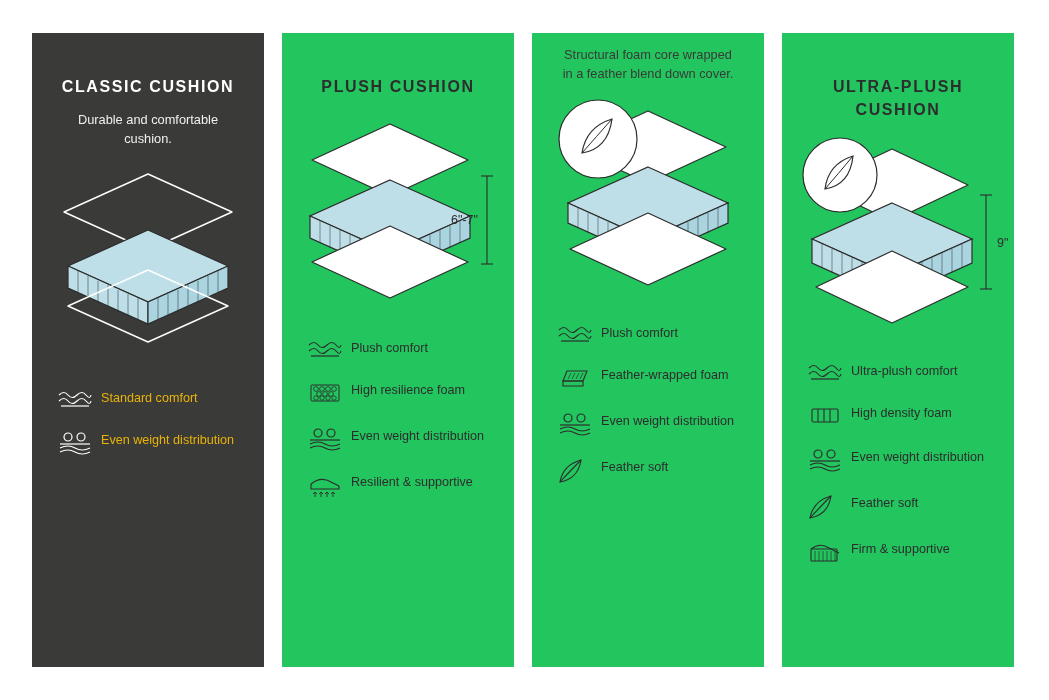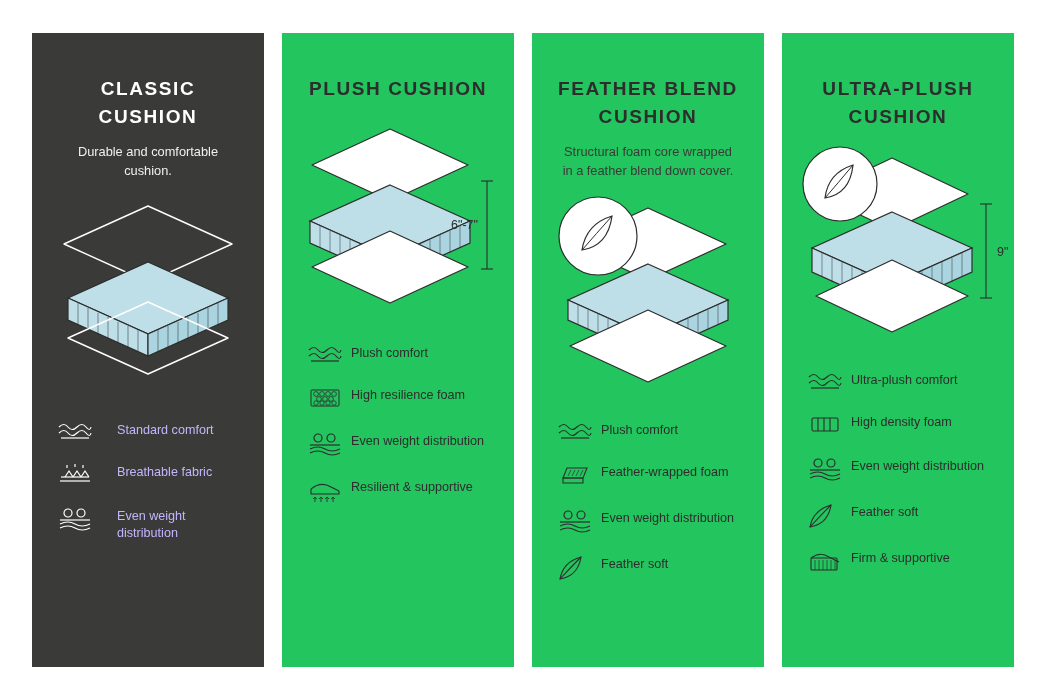--- a/index.html
+++ b/index.html
@@ -36,21 +36,21 @@
   .card.dark {
     background: #3a3a38;
     color: #ffffff;
   }
   .card.light {
     background: #22c55e;
     color: #2d2d2d;
   }
   .card-title {
     margin-top: 42px;
-    font-size: 19px;
+    font-size: 16px;
     font-weight: bold;
     letter-spacing: 1.6px;
     text-align: center;
     line-height: 1.45;
     width: 190px;
   }
   .card-sub {
     margin-top: 13px;
     font-size: 12.8px;
     line-height: 1.45;
@@ -86,21 +86,21 @@
     flex: 0 0 44px;
     display: flex;
     align-items: center;
     justify-content: flex-start;
   }
   .feature .flabel {
     font-size: 12.6px;
     line-height: 1.35;
     padding-top: 2px;
   }
-  .card.dark .flabel { color: #c4b5fd; margin-left: 16px; }
+  .card.dark .flabel { color: #eab308; }
   .card.light .flabel { color: #2d2d2d; }
 
   .dimlabel {
     font-size: 12.5px;
     fill: #2d2d2d;
   }
 </style>
 </head>
 <body>
 
@@ -152,35 +152,20 @@
           <svg width="36" height="22" viewBox="0 0 36 22" fill="none" stroke="#ffffff" stroke-width="1.2">
             <path d="M2 7 q5 -5 9 0 t9 0 t9 0 t5 0"></path>
             <path d="M2 13 q5 -5 9 0 t9 0 t9 0 t5 0"></path>
             <path d="M4 18 h28"></path>
           </svg>
         </span>
         <span class="flabel">Standard comfort</span>
       </div>
       <div class="feature">
         <span class="ficon">
-          <svg width="36" height="24" viewBox="0 0 36 24" fill="none" stroke="#ffffff" stroke-width="1.2">
-            <path d="M3 19 h30"></path>
-            <path d="M4 15 h28"></path>
-            <path d="M8 15 l4 -6 4 6"></path>
-              <path d="M16 15 l4 -6 4 6"></path>
-              <path d="M24 15 l4 -6 4 6"></path>
-            <path d="M10 6 v-3"></path>
-              <path d="M18 5 v-3"></path>
-              <path d="M26 6 v-3"></path>
-          </svg>
-        </span>
-        <span class="flabel">Breathable fabric</span>
-      </div>
-      <div class="feature">
-        <span class="ficon">
           <svg width="36" height="26" viewBox="0 0 36 26" fill="none" stroke="#ffffff" stroke-width="1.2">
             <circle cx="11" cy="7" r="4"></circle>
             <circle cx="24" cy="7" r="4"></circle>
             <path d="M3 14 h30"></path>
             <path d="M3 18 q8 -4 15 0 t15 0"></path>
             <path d="M3 22 q8 -4 15 0 t15 0"></path>
           </svg>
         </span>
         <span class="flabel">Even weight distribution</span>
       </div>
@@ -293,21 +278,20 @@
                 <path d="M26 20 l2 2"></path>
             </g>
           </svg>
         </span>
         <span class="flabel">Resilient &amp; supportive</span>
       </div>
     </div>
   </div>
 
   <div class="card light">
-    <div class="card-title">FEATHER BLEND CUSHION</div>
     <div class="card-sub">Structural foam core wrapped in a feather blend down cover.</div>
 
     <div class="art">
       <svg width="232" height="230" viewBox="0 0 232 230">
         <g fill="#ffffff" stroke="#2d2d2d" stroke-width="1.2" stroke-linejoin="round">
           <polygon points="116,22 194,58 116,94 38,58"></polygon>
         </g>
         <g>
           <polygon points="116,78 196,114 116,150 36,114" fill="#bedfe8" stroke="#2d2d2d" stroke-width="1.2"></polygon>
           <polygon points="36,114 116,150 116,170 36,134" fill="#bedfe8" stroke="#2d2d2d" stroke-width="1.2"></polygon>

